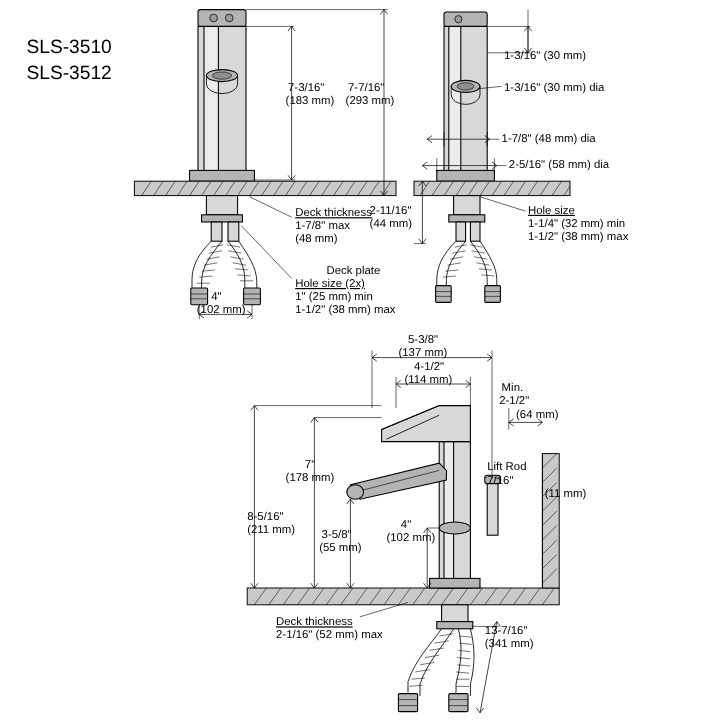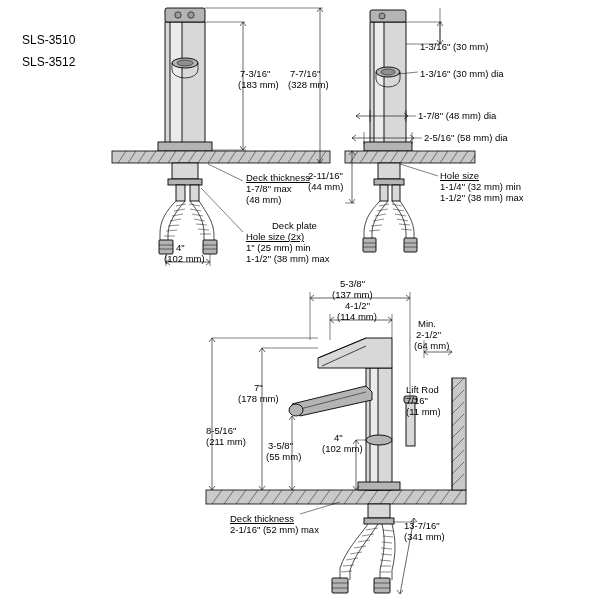--- a/index.html
+++ b/index.html
@@ -19,21 +19,21 @@
   .lbl {
     position: absolute;
     font-size: 9.5px;
     line-height: 11px;
     color: #000;
     white-space: pre;
   }
   .lbl.u { text-decoration: underline; }
   .model {
     position: absolute;
-    font-size: 12px;
+    font-size: 16px;
     line-height: 16px;
     color: #000;
     white-space: pre;
   }
   svg.art {
     position: absolute;
     left: 0;
     top: 0;
     width: 600px;
     height: 600px;
@@ -375,21 +375,21 @@
     </g>
   </svg>
 
   <div class="model" style="left:22px; top:32px;">SLS-3510</div>
   <div class="model" style="left:22px; top:54px;">SLS-3512</div>
 
   <div class="lbl" style="left:240px; top:68px;">7-3/16"</div>
   <div class="lbl" style="left:238px; top:79px;">(183 mm)</div>
 
   <div class="lbl" style="left:290px; top:68px;">7-7/16"</div>
-  <div class="lbl" style="left:288px; top:79px;">(328 mm)</div>
+  <div class="lbl" style="left:288px; top:79px;">(293 mm)</div>
 
   <div class="lbl u" style="left:246px; top:172px;">Deck thickness</div>
   <div class="lbl" style="left:246px; top:183px;">1-7/8" max</div>
   <div class="lbl" style="left:246px; top:194px;">(48 mm)</div>
 
   <div class="lbl" style="left:246px; top:220px;padding-left:26px;">Deck plate</div>
   <div class="lbl u" style="left:246px; top:231px;">Hole size (2x)</div>
   <div class="lbl" style="left:246px; top:242px;">1" (25 mm) min</div>
   <div class="lbl" style="left:246px; top:253px;">1-1/2" (38 mm) max</div>
 
@@ -409,25 +409,25 @@
   <div class="lbl" style="left:440px; top:192px;">1-1/2" (38 mm) max</div>
 
   <div class="lbl" style="left:340px; top:278px;">5-3/8"</div>
   <div class="lbl" style="left:332px; top:289px;text-align:right;">(137 mm)</div>
 
   <div class="lbl" style="left:345px; top:300px;">4-1/2"</div>
   <div class="lbl" style="left:337px; top:311px;">(114 mm)</div>
 
   <div class="lbl" style="left:418px; top:318px;">Min.</div>
   <div class="lbl" style="left:416px; top:329px;">2-1/2"</div>
-  <div class="lbl" style="left:414px; top:340px;">(64 mm)</div>
+  <div class="lbl" style="left:430px; top:340px;">(64 mm)</div>
 
   <div class="lbl" style="left:406px; top:384px;">Lift Rod</div>
   <div class="lbl" style="left:406px; top:395px;">7/16"</div>
-  <div class="lbl" style="left:406px; top:406px;">(11 mm)</div>
+  <div class="lbl" style="left:406px; top:406px;padding-left:48px;">(11 mm)</div>
 
   <div class="lbl" style="left:254px; top:382px;">7"</div>
   <div class="lbl" style="left:238px; top:393px;">(178 mm)</div>
 
   <div class="lbl" style="left:206px; top:425px;">8-5/16"</div>
   <div class="lbl" style="left:206px; top:436px;">(211 mm)</div>
 
   <div class="lbl" style="left:268px; top:440px;">3-5/8"</div>
   <div class="lbl" style="left:266px; top:451px;">(55 mm)</div>
 

